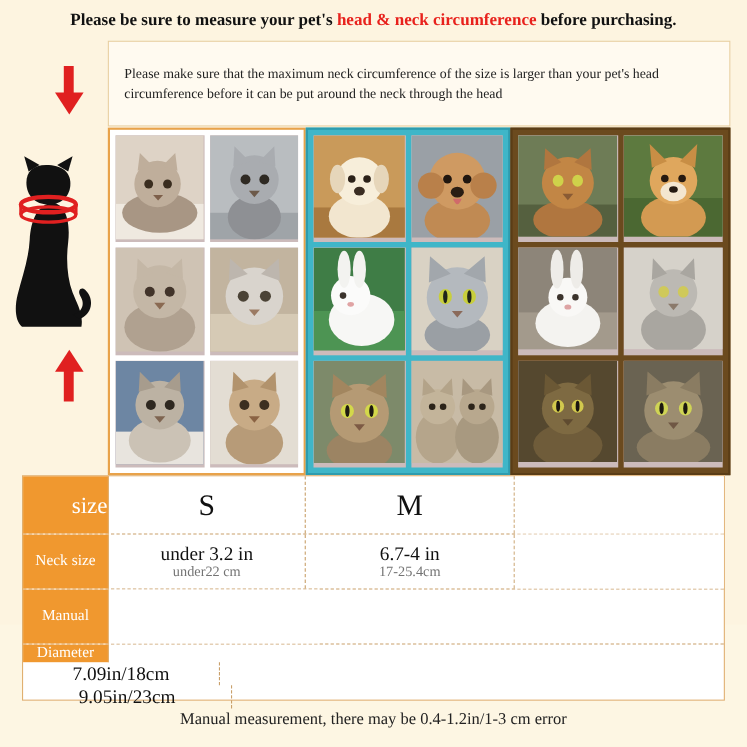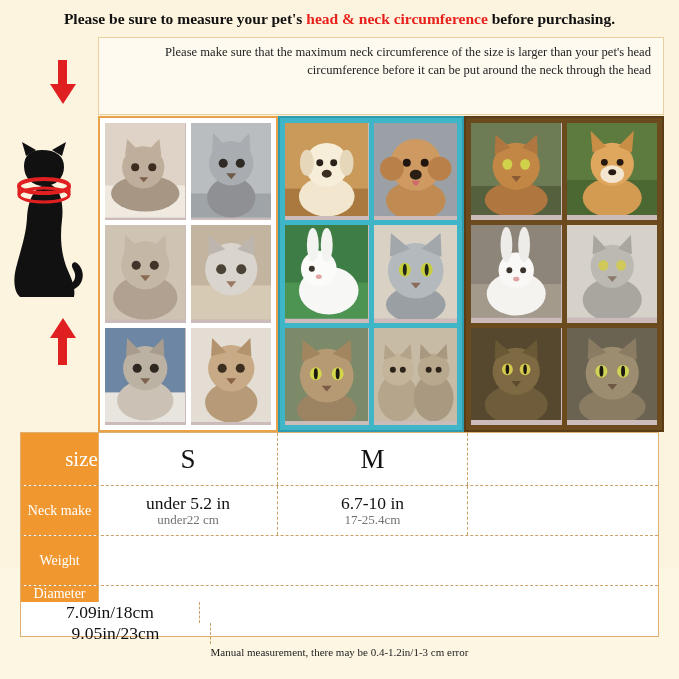--- a/index.html
+++ b/index.html
@@ -42,27 +42,27 @@
     top: 37px;
     left: 98px;
     width: 566px;
     height: 78px;
     background: #fffaf0;
     border: 1px solid #e8cfa0;
     box-sizing: border-box;
   }
   .note-text {
     position: absolute;
-    top: 5px;
+    top: 20px;
     left: 14px;
     width: 538px;
     font-size: 12.6px;
     line-height: 1.45;
     color: #222;
-    text-align: right;
+    text-align: left;
   }
   .weight-pill {
     position: absolute;
     top: 50px;
     left: 50%;
     transform: translateX(-50%);
     background: #fbe6c0;
     border: 1px solid #e2b46a;
     border-radius: 2px;
     padding: 2px 12px 3px 12px;
@@ -180,21 +180,21 @@
   .val-main { font-size: 17.5px; color: #111; }
   .val-sub  { font-size: 13px; color: #737373; }
   .val-stack { line-height: 1.15; }
 
   .footer-note {
     position: absolute;
     top: 646px;
     left: 0;
     width: 679px;
     text-align: center;
-    font-size: 11px;
+    font-size: 15px;
     color: #222;
   }
 </style>
 </head>
 <body>
 
 <div class="page">
 
   <div class="header">
     <span>Please be sure to measure your pet's </span><span class="hl">head &amp; neck circumference</span><span> before purchasing.</span>
@@ -494,38 +494,38 @@
       <div class="tcell c-s">
         <span class="size-letter">S</span>
       </div>
       <div class="tcell c-m">
         <span class="size-letter">M</span>
       </div>
       <div class="tcell c-l"></div>
     </div>
 
     <div class="trow tr-body">
-      <div class="tcell c-label">Neck make</div>
+      <div class="tcell c-label">Neck size</div>
       <div class="tcell c-s">
         <div class="val-stack">
-          <div class="val-main">under  5.2  in</div>
+          <div class="val-main">under  3.2  in</div>
           <div class="val-sub">under22  cm</div>
         </div>
       </div>
       <div class="tcell c-m">
         <div class="val-stack">
-          <div class="val-main">6.7-10  in</div>
+          <div class="val-main">6.7-4  in</div>
           <div class="val-sub">17-25.4cm</div>
         </div>
       </div>
       <div class="tcell c-l"></div>
     </div>
 
     <div class="trow tr-body">
-      <div class="tcell c-label">Weight</div>
+      <div class="tcell c-label">Manual</div>
       <div class="tcell c-l"></div>
     </div>
 
     <div class="trow tr-body">
       <div class="tcell c-label">Diameter</div>
       <div class="tcell c-s val-main">7.09in/18cm</div>
       <div class="tcell c-m val-main">9.05in/23cm</div>
       <div class="tcell c-l"></div>
     </div>
   </div>

